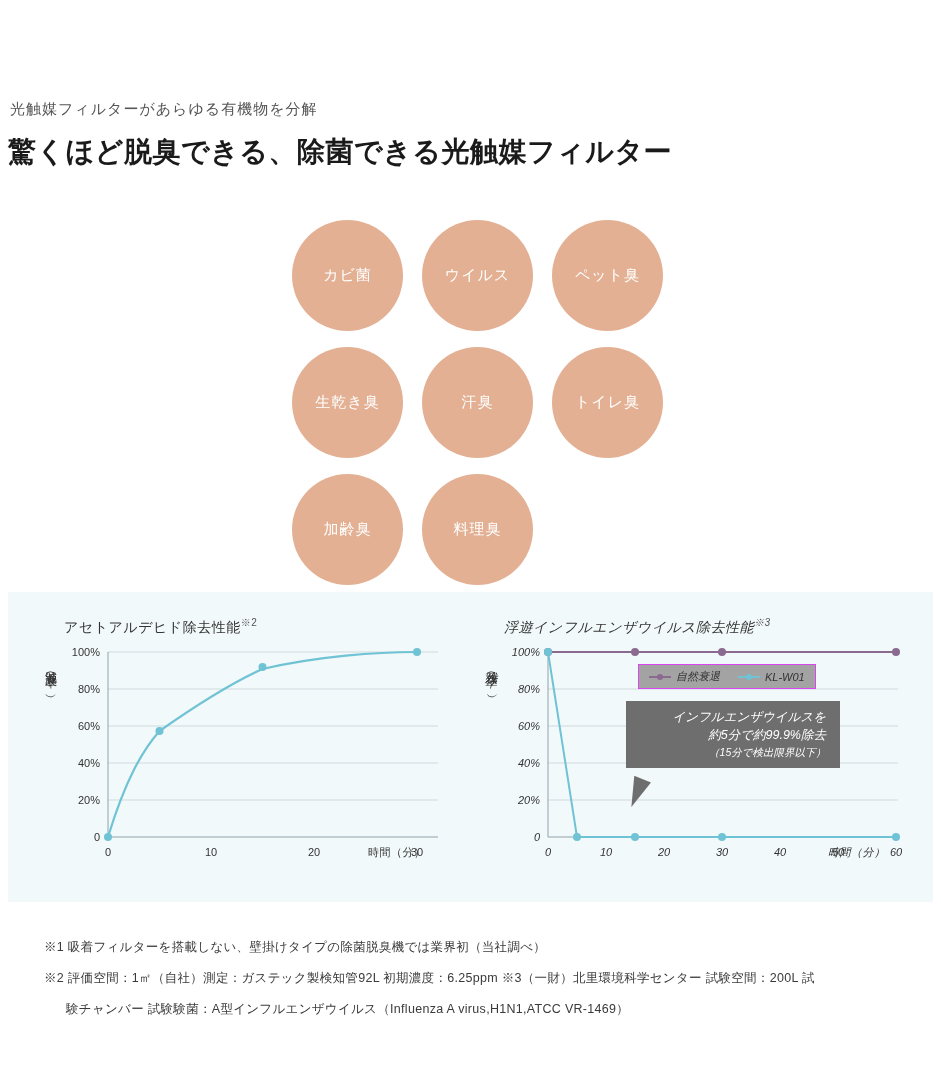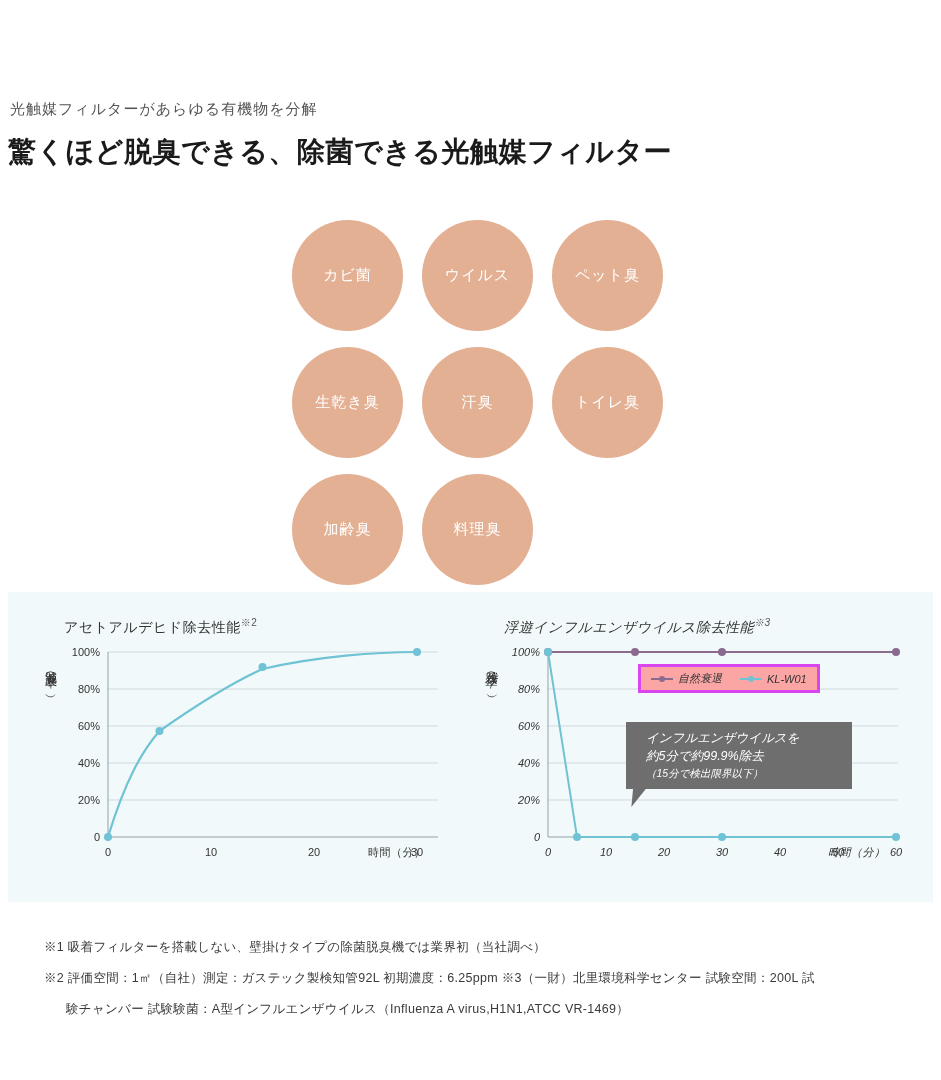--- a/index.html
+++ b/index.html
@@ -120,22 +120,22 @@
     font-size: 11px;
     color: #333;
     letter-spacing: 0.5px;
   }
 
   
   .legend {
     position: absolute;
     top: 72px;
     left: 160px;
-    background: #fca5a5;
-    border: 3px solid #d946ef;
+    background: #a3a3a3;
+    border: 1px solid #d946ef;
     padding: 4px 10px;
     display: flex;
     gap: 18px;
     align-items: center;
     font-size: 11px;
     color: #333;
   }
   .legend-item { display: flex; align-items: center; gap: 5px; }
   .legend-swatch {
     width: 22px; height: 2px; position: relative;
@@ -148,27 +148,27 @@
     border-radius: 50%;
   }
   .sw-natural { background: #8b6a8f; }
   .sw-natural::after { background: #8b6a8f; }
   .sw-kl { background: #6fc3d4; }
   .sw-kl::after { background: #6fc3d4; }
 
   
   .callout {
     position: absolute;
-    top: 130px;
+    top: 109px;
     left: 148px;
     width: 186px;
     background: #6e6e6e;
     color: #fff;
-    text-align: left;
-    padding: 7px 20px 8px;
+    text-align: right;
+    padding: 7px 14px 8px;
     font-size: 12.5px;
     line-height: 1.45;
   }
   .callout .small {
     font-size: 10.5px;
     display: block;
     margin-top: 1px;
   }
   .callout-arrow {
     position: absolute;

